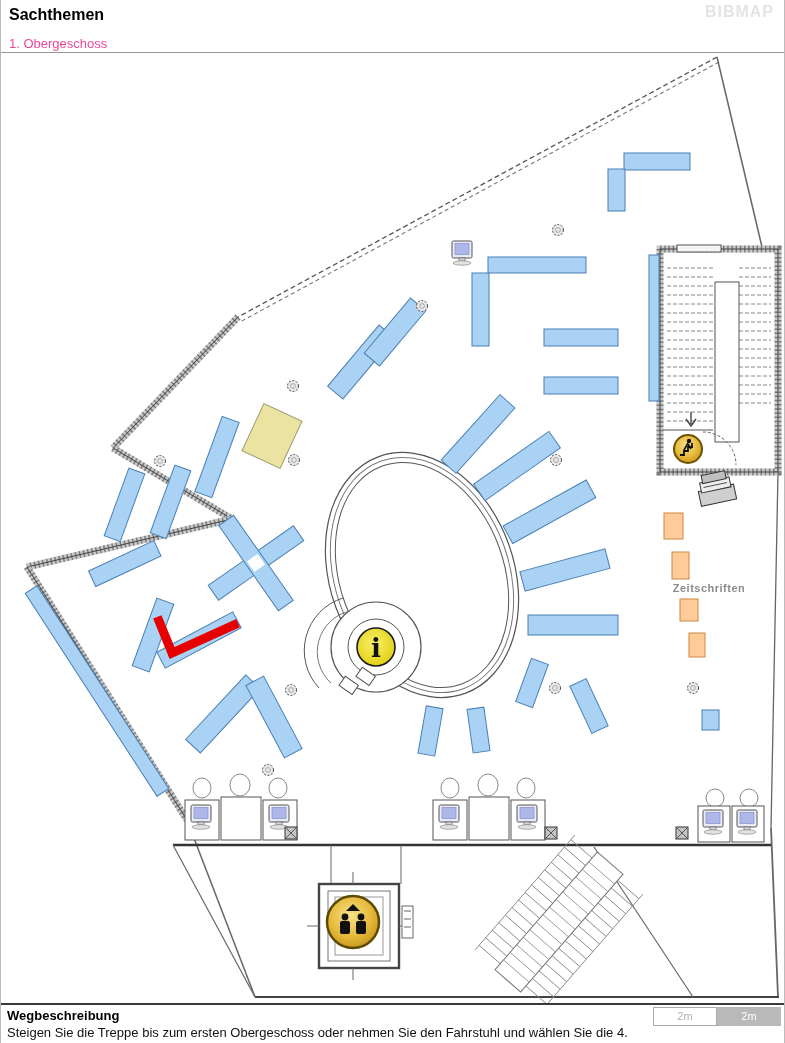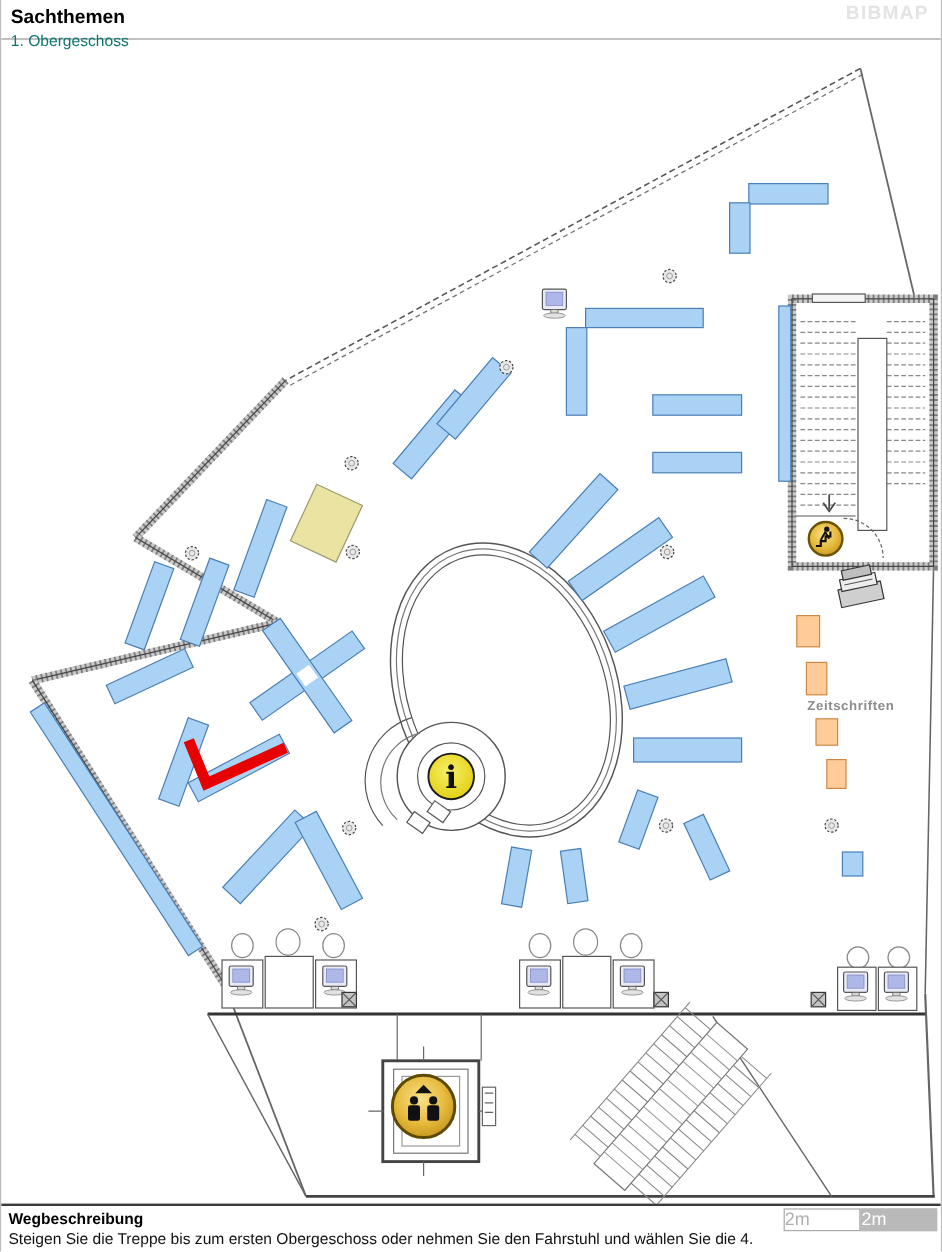--- a/index.html
+++ b/index.html
@@ -1,30 +1,30 @@
 <!DOCTYPE html>
 <html style="--shelf-blue: #a9d2f5; --shelf-stroke: #4a7fb5; --highlight-red: #e60000; --magazine-orange: #ffcc99; --magazine-stroke: #cc8844; --special-yellow: #eae3a2; --icon-gold: #e7bb3d;"><head>
 <meta charset="utf-8">
 <style>
   html,body{margin:0;padding:0;background:#fff;}
   #app{position:relative;width:785px;height:1043px;background:#fff;overflow:hidden;
        border-left:1px solid #bbb;border-right:1px solid #bbb;box-sizing:border-box;
        font-family:"Liberation Sans", sans-serif;}
-  .header{position:absolute;top:0;left:0;right:0;height:33px;background:#fff;
+  .header{position:absolute;top:0;left:0;right:0;height:53px;background:#fff;
           border-bottom:1px solid #999;z-index:2;padding:6px 8px 0;box-sizing:border-box;}
   .title{font-size:16px;font-weight:bold;color:#000;line-height:18px;}
-  .subtitle{font-size:13px;color:#0f766e;margin-top:2px;}
+  .subtitle{font-size:13px;color:#ec4899;margin-top:12px;}
   .brand{position:absolute;top:3px;right:10px;font-size:16px;font-weight:bold;
          color:#e4e4e4;letter-spacing:1px;}
   .footer{position:absolute;left:0;right:0;bottom:0;height:40px;background:#fff;
           border-top:2px solid #3a3a3a;z-index:2;padding:3px 6px;box-sizing:border-box;}
   .wb-head{font-size:13px;font-weight:bold;color:#000;line-height:15px;}
   .wb-text{font-size:13px;color:#111;margin-top:2px;white-space:nowrap;}
   .scalebar{position:absolute;top:2px;right:3px;display:flex;}
-  .scalebox{width:62px;height:17px;line-height:17px;font-size:15px;}
+  .scalebox{width:62px;height:17px;line-height:17px;text-align:center;font-size:11px;}
   .scale-a{background:#fff;border:1px solid #aaa;color:#b0b0b0;}
   .scale-b{background:#b9b9b9;border:1px solid #b9b9b9;color:#fff;}
   svg{position:absolute;top:0;left:0;z-index:1;}
   .shelf{fill:var(--shelf-blue,#a9d2f5);stroke:var(--shelf-stroke,#4a7fb5);stroke-width:1;}
   .shelf-yellow{fill:var(--special-yellow,#eae3a2);stroke:#9a9a6e;stroke-width:1;}
   .mag{fill:var(--magazine-orange,#ffcc99);stroke:var(--magazine-stroke,#cc8844);stroke-width:1;}
   .route{stroke:var(--highlight-red,#e60000);stroke-width:9;fill:none;stroke-linecap:square;stroke-linejoin:miter;}
   .wallband{stroke:#c9c9c9;stroke-width:7;fill:none;}
   .wallhatch{stroke:#555;stroke-width:7;fill:none;stroke-dasharray:1.5,2.7;opacity:.65;}
   .wallline{stroke:#444;stroke-width:1;fill:none;}

